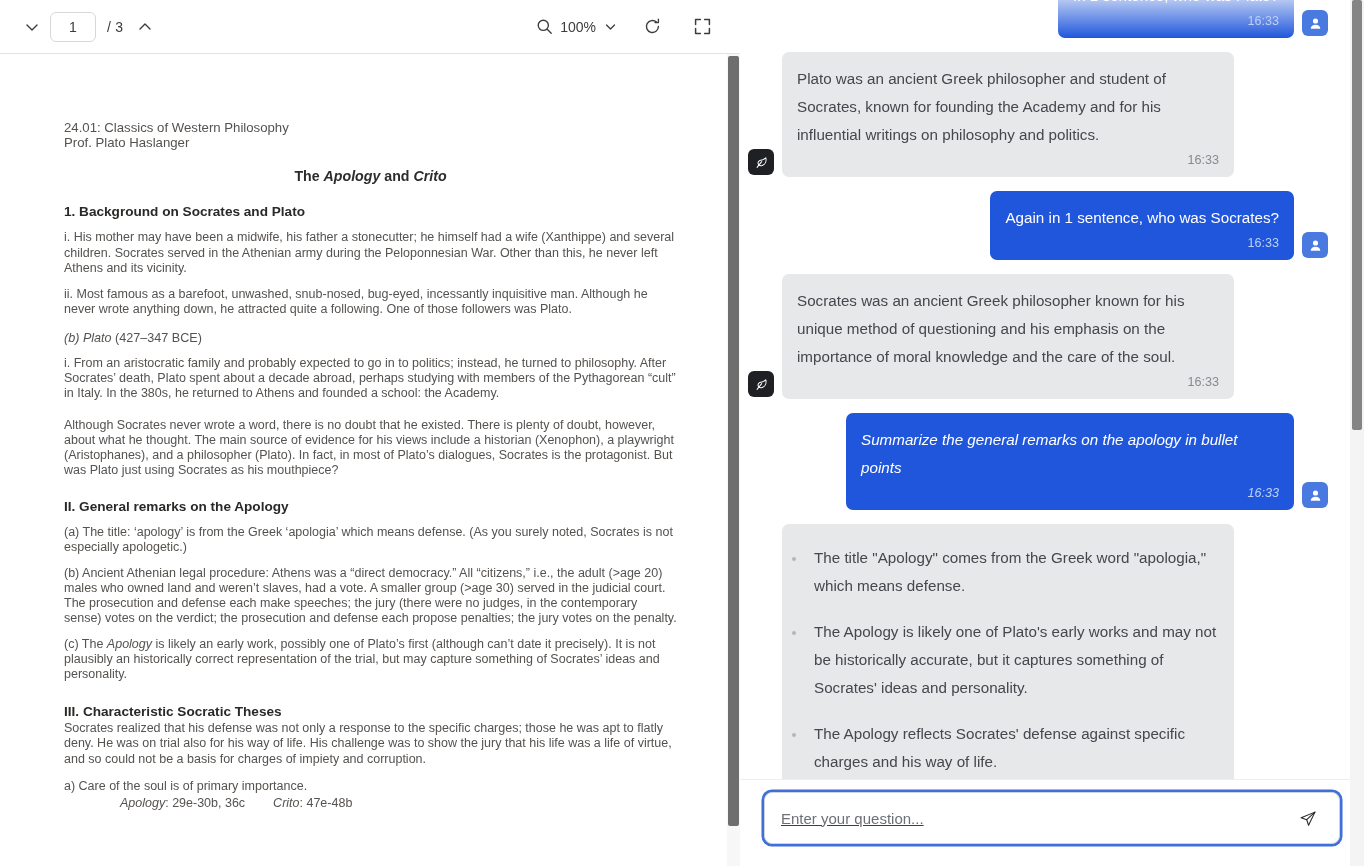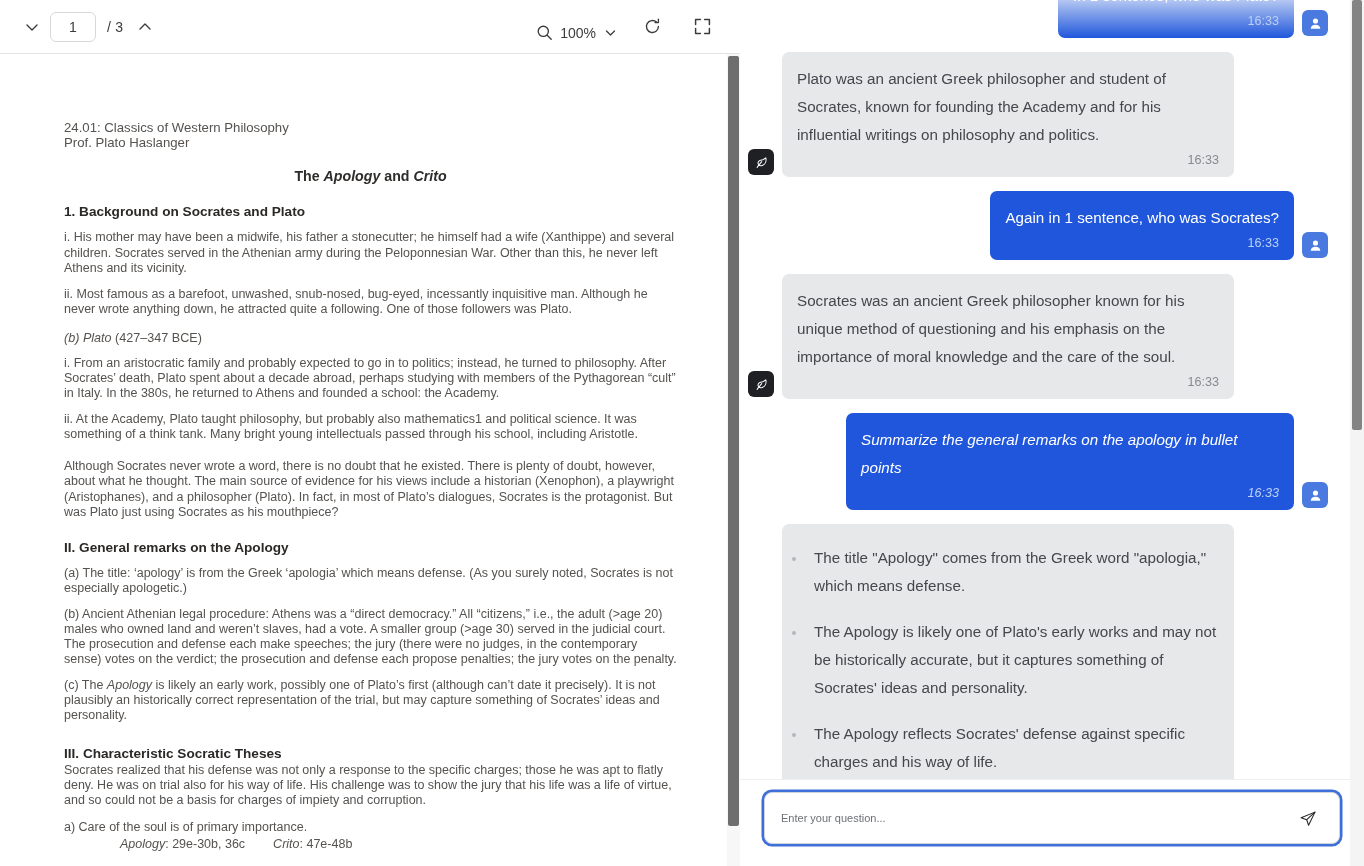--- a/index.html
+++ b/index.html
@@ -32,21 +32,21 @@
     height: 54px;
     min-height: 54px;
     background: #ffffff;
     border-bottom: 1px solid #e3e3e3;
     display: flex;
     align-items: center;
     padding: 0 22px 0 16px;
   }
   .tb-left { display: flex; align-items: center; gap: 2px; }
   .tb-spacer { flex: 1; }
-  .tb-right { display: flex; align-items: flex-end; gap: 18px; }
+  .tb-right { display: flex; align-items: center; gap: 18px; }
 
   .icon-btn {
     width: 32px; height: 32px;
     display: flex; align-items: center; justify-content: center;
     border: none; background: transparent;
     cursor: pointer;
     border-radius: 4px;
     color: #3c3c3c;
   }
   .icon-btn svg { display: block; }
@@ -248,24 +248,25 @@
     height: 52px;
     background: #ffffff;
     border: 1px solid #cfd4db;
     border-radius: 8px;
     box-shadow: 0 0 0 2.5px #3f6fd8;
     padding: 0 16px 0 14px;
   }
   #chat-input {
     flex: 1;
     border: none; outline: none;
-    font-size: 11px;
+    font-size: 15px;
     font-family: "Liberation Sans", sans-serif;
     color: #3b3e43;
     background: transparent;
+    text-decoration: underline;
   }
   #chat-input::placeholder { color: #6d7076; }
   #send-button {
     width: 30px; height: 30px;
     border: none; background: transparent;
     display: flex; align-items: center; justify-content: center;
     cursor: pointer;
     color: #232528;
   }
 
@@ -355,21 +356,20 @@
 
         <p class="doc-h1">1.  Background on Socrates and Plato</p>
 
 
         <p class="doc-p">i. His mother may have been a midwife, his father a stonecutter; he himself had a wife (Xanthippe) and several children. Socrates served in the Athenian army during the Peloponnesian War. Other than this, he never left Athens and its vicinity.</p>
         <p class="doc-p">ii. Most famous as a barefoot, unwashed, snub-nosed, bug-eyed, incessantly inquisitive man. Although he never wrote anything down, he attracted quite a following. One of those followers was Plato.</p>
 
         <p class="doc-sub"><i>(b) Plato</i><span> (427–347 BCE)</span></p>
 
         <p class="doc-p">i. From an aristocratic family and probably expected to go in to politics; instead, he turned to philosophy. After Socrates’ death, Plato spent about a decade abroad, perhaps studying with members of the Pythagorean “cult” in Italy. In the 380s, he returned to Athens and founded a school: the Academy.</p>
-        <p class="doc-p">ii. At the Academy, Plato taught philosophy, but probably also mathematics1 and political science. It was something of a think tank. Many bright young intellectuals passed through his school, including Aristotle.</p>
         <p class="doc-p" style="margin-top:17px !important;">Although Socrates never wrote a word, there is no doubt that he existed.  There is plenty of doubt, however, about what he thought.  The main source of evidence for his views include a historian (Xenophon), a playwright (Aristophanes), and a philosopher (Plato).  In fact, in most of Plato’s dialogues, Socrates is the protagonist.  But was Plato just using Socrates as his mouthpiece?</p>
 
         <p class="doc-h1">II.  General remarks on the Apology</p>
 
         <p class="doc-p">(a) The title: ‘apology’ is from the Greek ‘apologia’ which means defense. (As you surely noted, Socrates is not especially apologetic.)</p>
         <p class="doc-p">(b) Ancient Athenian legal procedure:  Athens was a “direct democracy.”  All “citizens,” i.e., the adult (&gt;age 20) males who owned land and weren’t slaves, had a vote.  A smaller group (&gt;age 30) served in the judicial court.  The prosecution and defense each make speeches; the jury (there were no judges, in the contemporary sense) votes on the verdict; the prosecution and defense each propose penalties; the jury votes on the penalty.</p>
         <p class="doc-p"><span>(c) The </span><i>Apology</i><span> is likely an early work, possibly one of Plato’s first (although can’t date it precisely).  It is not plausibly an historically correct representation of the trial, but may capture something of Socrates’ ideas and personality.</span></p>
 
         <p class="doc-h1 tight">III. Characteristic Socratic Theses</p>
         <p class="doc-p" style="margin-top:2px !important;">Socrates realized that his defense was not only a response to the specific charges; those he was apt to flatly deny.  He was on trial also for his way of life.  His challenge was to show the jury that his life was a life of virtue, and so could not be a basis for charges of impiety and corruption.</p>

